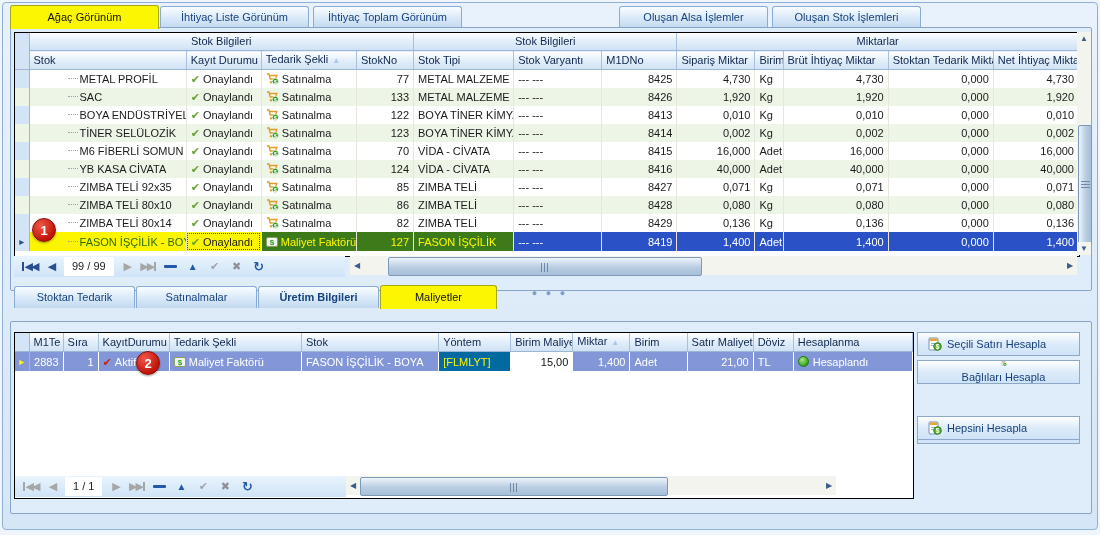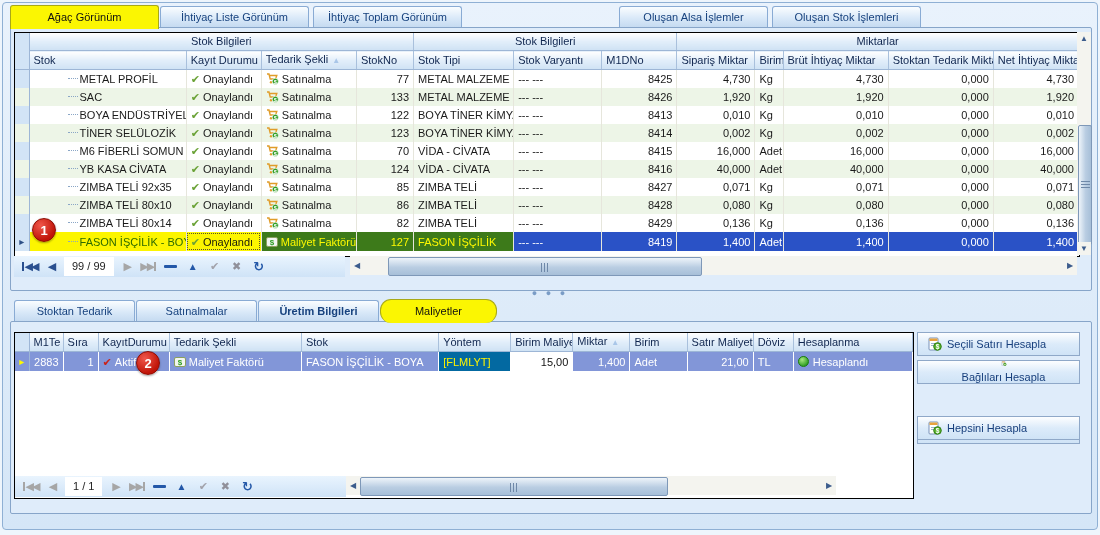--- a/index.html
+++ b/index.html
@@ -7,21 +7,21 @@
   #page{position:relative;width:1100px;height:535px;background:#eef5fc;overflow:hidden;}
   #appframe{position:absolute;left:2px;top:2px;width:1094px;height:526px;background:linear-gradient(#e9f2fc,#d5e6f7);
     border:1px solid #8fb0d4;border-radius:4px;}
 
   
   .tab{position:absolute;top:0;height:21px;line-height:21px;text-align:center;
     background:linear-gradient(#fafdff,#d8e8f8 55%,#c3d9f0);border:1px solid #89abd4;border-bottom:none;
     border-radius:3px 3px 0 0;color:#17427e;cursor:default;overflow:hidden;white-space:nowrap;}
   .tab.active{background:#fbf602;border-color:#a8a817;color:#101010;height:23px;line-height:23px;top:-1px;z-index:5;}
   #tabstrip-top{position:absolute;left:10px;top:6px;width:1080px;height:22px;}
-  #tabstrip-bottom{position:absolute;left:14px;top:300px;width:700px;height:14px;}
+  #tabstrip-bottom{position:absolute;left:14px;top:286px;width:700px;height:14px;}
 
   
   .groupbox{position:absolute;background:#dfecfa;border:1px solid #87a5c9;border-radius:2px;}
   #groupbox-top{left:10px;top:27px;width:1080px;height:262px;}
   #groupbox-bottom{left:10px;top:321px;width:1080px;height:191px;}
 
   
   .gridframe{position:absolute;background:#fff;border:1px solid #000000;}
   #grid-top{left:14px;top:32px;width:1064px;height:223px;overflow:hidden;}
   #grid-bottom{left:14px;top:332px;width:898px;height:165px;overflow:hidden;}
@@ -395,21 +395,21 @@
       </div>
     <div class="arrow" style="left:713px;top:0;width:14px;height:19px;line-height:19px;">▶</div>
   </div>
 
   <div class="splitdots">● ● ●</div>
 
   <div id="tabstrip-bottom">
     <div class="tab" style="left:0;width:119px;"><span>Stoktan Tedarik</span></div>
     <div class="tab" style="left:122px;width:119px;"><span>Satınalmalar</span></div>
     <div class="tab" style="left:244px;width:119px;font-weight:bold;"><span>Üretim Bilgileri</span></div>
-    <div class="tab active" style="left:366px;width:115px;border-radius:11px;"><span>Maliyetler</span></div>
+    <div class="tab active" style="left:366px;width:115px;"><span>Maliyetler</span></div>
   </div>
 
   <div id="groupbox-bottom" class="groupbox"></div>
 
   <div id="grid-bottom" class="gridframe">
     <table class="grid">
       <colgroup>
         <col style="width:14px">
           <col style="width:34px">
           <col style="width:35px">

